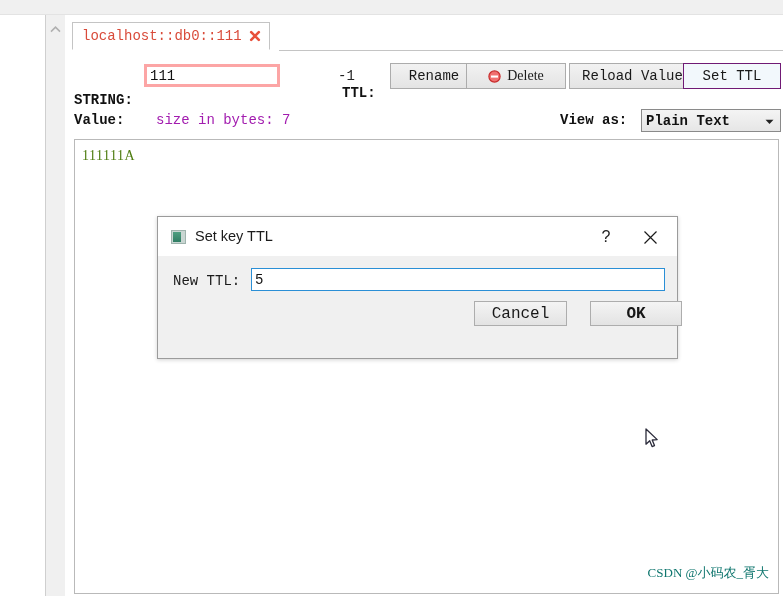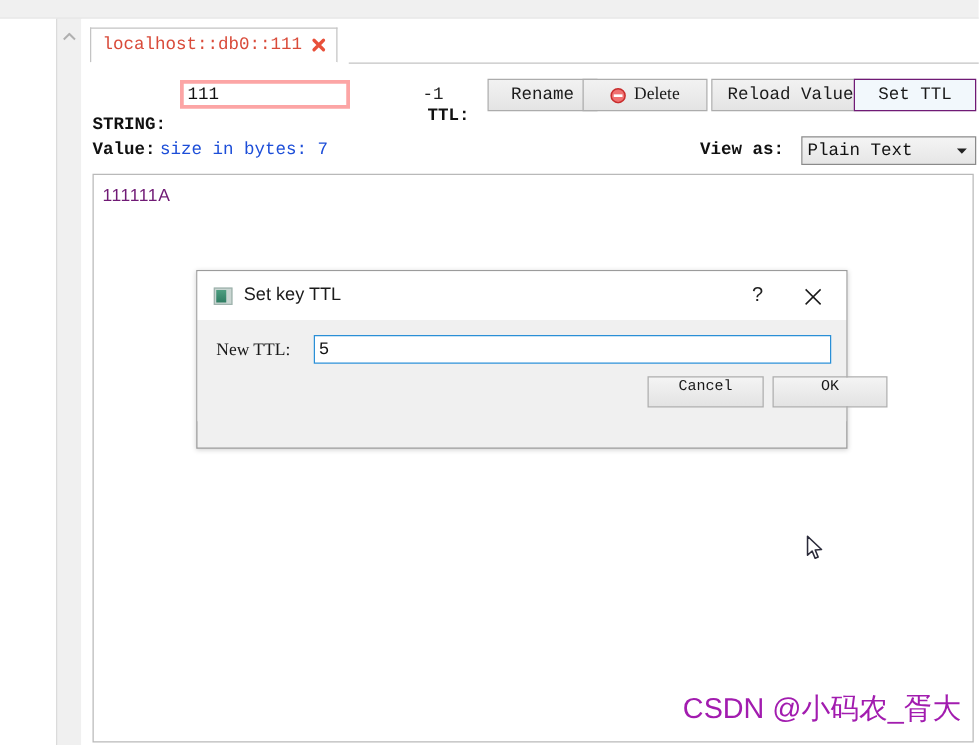--- a/index.html
+++ b/index.html
@@ -148,22 +148,23 @@
   }
   .lbl-mono {
     font-family: "Liberation Mono", monospace;
     font-size: 14px;
     color: #222;
     white-space: nowrap;
   }
   .lbl-muted {
     font-family: "Liberation Mono", monospace;
     font-size: 14px;
-    color: #1d4ed8;
+    color: #a21caf;
     white-space: nowrap;
+    margin-left: 28px;
   }
 
   .key-input {
     position: absolute;
     left: 72px;
     top: 1px;
     width: 136px;
     height: 23px;
     box-sizing: border-box;
     border: 3px solid #fca5a5;
@@ -235,23 +236,23 @@
     height: 455px;
     box-sizing: border-box;
     border: 1px solid #b9b9b9;
     background: #ffffff;
     overflow: hidden;
   }
   .value-text {
     position: absolute;
     left: 7px;
     top: 8px;
-    font-family: Liberation Sans, sans-serif;
-    font-size: 14px;
-    color: #701a75;
+    font-family: Liberation Serif, serif;
+    font-size: 14px;
+    color: #4d7c0f;
     letter-spacing: 0.5px;
   }
 
   
   .dialog {
     position: absolute;
     left: 157px;
     top: 216px;
     width: 521px;
     height: 143px;
@@ -328,21 +329,21 @@
     left: 0;
     top: 39px;
     width: 519px;
     height: 81px;
     background: #f0f0f0;
   }
   .dlg-field-label {
     position: absolute;
     left: 15px;
     top: 17px;
-    font-family: Liberation Serif, serif;
+    font-family: Liberation Mono, monospace;
     font-size: 14px;
     color: #1a1a1a;
   }
   .ttl-input {
     position: absolute;
     left: 93px;
     top: 12px;
     width: 414px;
     height: 23px;
     box-sizing: border-box;
@@ -355,37 +356,37 @@
     outline: none;
   }
   .dlg-btn {
     position: absolute;
     top: 45px;
     height: 25px;
     box-sizing: border-box;
     border: 1px solid #adadad;
     background: linear-gradient(#f4f4f4, #e3e3e3);
     font-family: "Liberation Mono", monospace;
-    font-size: 12px;
+    font-size: 16px;
     color: #171717;
     display: flex;
+    align-items: center;
     justify-content: center;
     cursor: default;
     user-select: none;
-    margin-left: 44px;
   }
 
   
   .watermark {
     position: absolute;
     right: 14px;
     bottom: 14px;
-    font-family: Liberation Sans, sans-serif;
-    font-size: 23px;
-    color: #a21caf;
+    font-family: Liberation Serif, serif;
+    font-size: 13px;
+    color: #0f766e;
     white-space: nowrap;
     pointer-events: none;
   }
   .cursor {
     position: absolute;
     left: 645px;
     top: 428px;
     width: 16px;
     height: 22px;
     pointer-events: none;
@@ -454,21 +455,21 @@
         <span>Set TTL</span>
       </div>
     </div>
 
     <div class="row2">
       <span class="lbl-strong" style="position:absolute;left:2px;top:3px;text-align:right;">Value:</span>
       <span class="lbl-muted" style="position:absolute;left:56px;top:3px;">size in bytes: 7</span>
 
       <span class="lbl-strong" style="position:absolute;left:488px;top:3px;">View as:</span>
 
-      <div class="combo" style="left:569px;top:0px;width:140px;">
+      <div class="combo" style="left:569px;top:0px;width:140px;font-weight:bold;">
         <span>Plain Text</span>
         <span class="caret">
           <svg width="9" height="6" viewBox="0 0 9 6">
             <path d="M0.5 0.8 L4.5 5 L8.5 0.8 Z" fill="#222"></path>
           </svg>
         </span>
       </div>
     </div>
 
     <div class="value-box">
@@ -494,21 +495,21 @@
 
     <div class="dlg-body">
       <span class="dlg-field-label">New TTL:</span>
 
       <input class="ttl-input" type="text" value="5" style="">
 
       <div class="dlg-btn" style="left:316px;width:93px;">
         <span>Cancel</span>
       </div>
 
-      <div class="dlg-btn" style="left:416px;width:92px;">
+      <div class="dlg-btn" style="left:432px;width:92px;font-weight:bold;">
         <span>OK</span>
       </div>
     </div>
 
   </div>
 
   <div class="watermark">CSDN @小码农_胥大</div>
 
   <div class="cursor">
     <svg width="16" height="22" viewBox="0 0 16 22">

